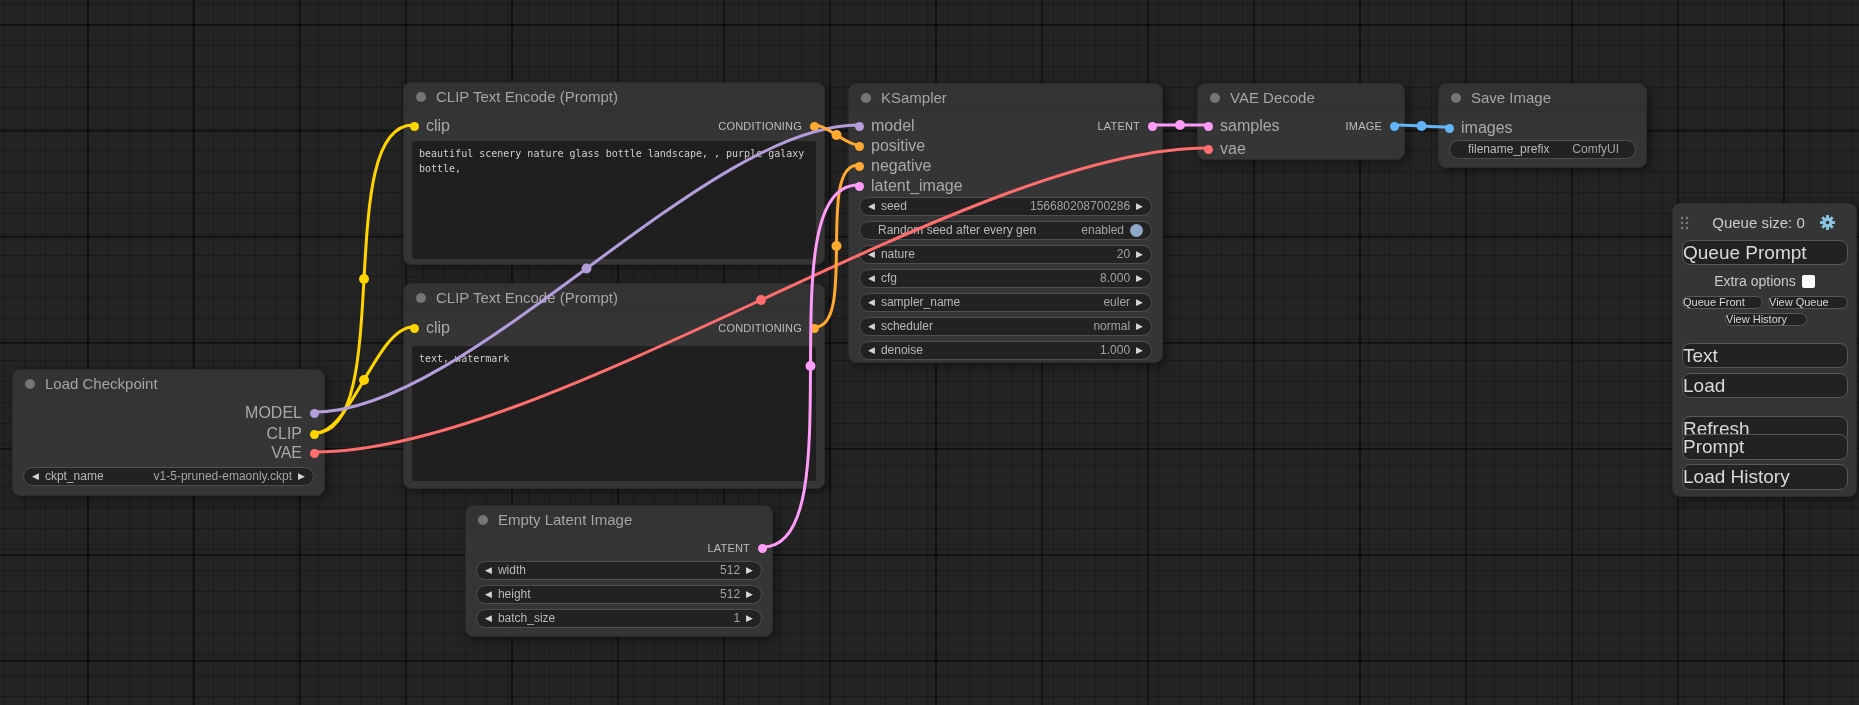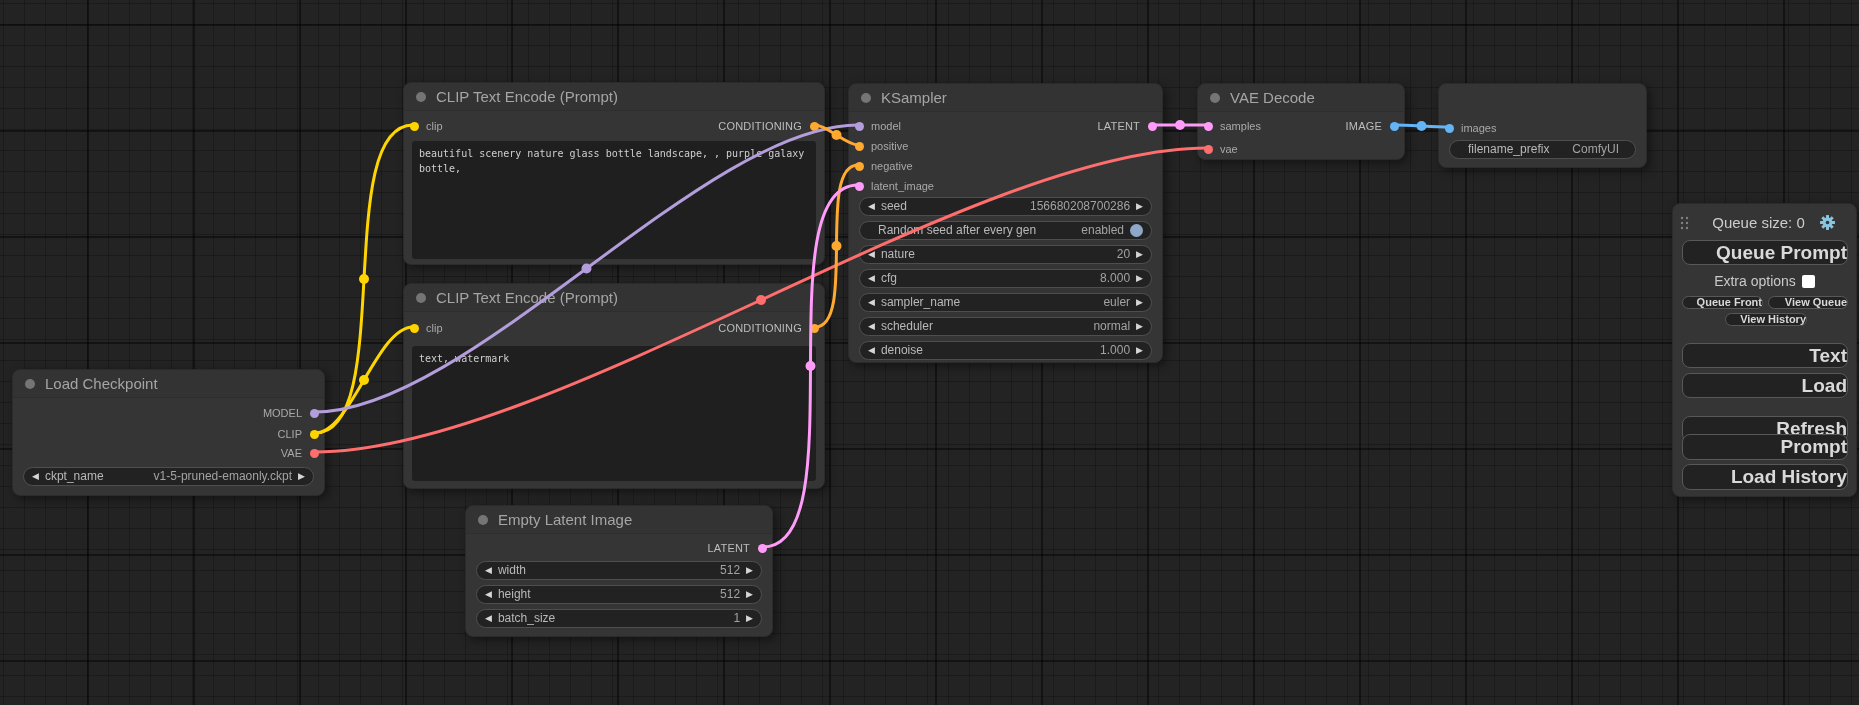--- a/index.html
+++ b/index.html
@@ -27,21 +27,21 @@
   .node-title{
     position:absolute; left:0; top:0; right:0; height:28px;
     background:#333333; border-radius:8px 8px 0 0;
     color:#a5a5a5; font-size:15px; line-height:28px; padding-left:32px;
     border-bottom:1px solid #2e2e2e; white-space:nowrap; overflow:hidden;
   }
   .tdot{
     position:absolute; left:12px; top:9px; width:10px; height:10px;
     border-radius:50%; background:#757575;
   }
-  .slot{ position:absolute; height:20px; line-height:20px; font-size:11px; color:#a9a9a9; }
+  .slot{ position:absolute; height:20px; line-height:20px; font-size:16px; color:#a9a9a9; }
   .slot.in{ left:0; padding-left:22px; }
   .slot.out{ right:0; padding-right:22px; text-align:right; }
   .sdot{
     position:absolute; top:5.5px; width:9px; height:9px; border-radius:50%;
     background:#888;
   }
   .slot.in  .sdot{ left:5.5px; }
   .slot.out .sdot{ right:5.5px; }
   .slot.outcap{ font-size:11px; letter-spacing:0.2px; color:#bdbdbd; }
 
@@ -73,21 +73,21 @@
     background:#353535; border-radius:8px; border:1px solid #2b2b2b;
     box-shadow:3px 3px 10px rgba(0,0,0,0.45); z-index:10; color:#d6d6d6;
   }
   .menu-header{ position:absolute; left:0; right:12px; top:9px; height:20px; }
   .queue-size{ text-align:center; font-size:15px; color:#cccccc; line-height:20px; }
   .drag-handle{ position:absolute; left:7px; top:3px; cursor:move; }
   .gear{ position:absolute; right:8px; top:1px; width:17px; height:17px; cursor:pointer; }
   .btn{
     position:absolute; left:9px; width:166px; background:#222222;
     border:1px solid #585858; border-radius:8px; color:#d9d9d9;
-    text-align:right; cursor:pointer;font-weight:bold;
+    text-align:left; cursor:pointer;
   }
   .btn.big{ font-size:19px; }
   .btn-queue{ top:36px; height:25px; line-height:23px; }
   .extra-row{
     position:absolute; top:69px; left:0; right:0; height:16px;
     display:flex; align-items:center; justify-content:center; gap:6px;
     font-size:14px; color:#c9c9c9;
   }
   .checkbox{ width:13px; height:13px; background:#ffffff; border-radius:2px; cursor:pointer; }
   .btn.small{ font-size:11px; border-radius:9px; height:13px; line-height:11px; }
@@ -283,20 +283,24 @@
       <span class="sdot" style="background: rgb(255, 110, 110);"></span>
       <span>vae</span>
     </div>
     <div class="slot out outcap" style="top:32px">
       <span>IMAGE</span>
       <span class="sdot" style="background: rgb(100, 181, 246);"></span>
     </div>
   </div>
 
   <div class="node" style="left:1438px;top:83px;width:209px;height:85px">
+    <div class="node-title">
+      <span class="tdot"></span>
+      <span>Save Image</span>
+    </div>
     <div class="slot in" style="top:34px">
       <span class="sdot" style="background: rgb(100, 181, 246);"></span>
       <span>images</span>
     </div>
     <div class="widget" style="top:55.5px">
       <span class="wname" style="padding-left:10px">filename_prefix</span>
       <span class="wspacer"></span>
       <span class="wval" style="padding-right:8px">ComfyUI</span>
     </div>
   </div>

